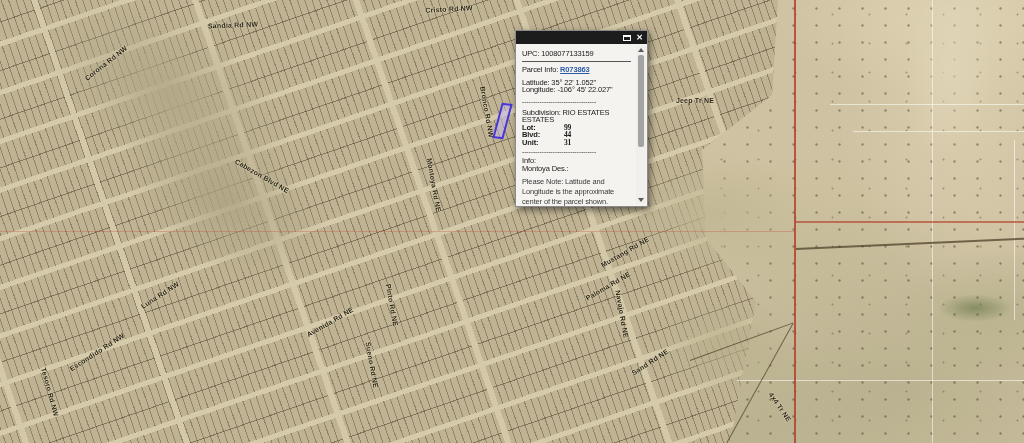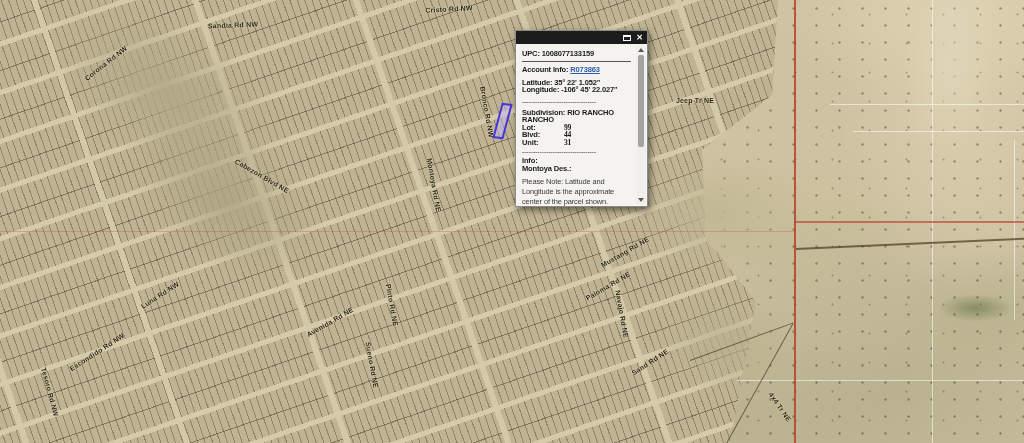--- a/index.html
+++ b/index.html
@@ -80,21 +80,21 @@
     height:13px;background:#1c1c1c;display:flex;align-items:center;
     justify-content:flex-end;gap:5px;padding:0 4px;
   }
   .tb-max{width:8px;height:6px;border:1px solid #fff;border-top:2px solid #fff;display:inline-block;}
   .tb-close{color:#fff;font-size:8px;font-weight:bold;line-height:8px;}
   .pbody{
     position:absolute;left:0;top:13px;right:12px;bottom:0;overflow:hidden;
     padding:4px 2px 3px 6px;color:#1a1a1a;
     font-size:7.5px;line-height:7.4px;letter-spacing:-.15px;
   }
-  .b{font-weight:bold;}
+  .b{font-weight:normal;}
   .upc{margin-top:2px;}
   .hr{border-top:1px solid #555;margin:4px 2px 4px 0;}
   .acct{margin-bottom:5px;}
   .acct a{color:#2b5aa6;font-weight:bold;text-decoration:underline;cursor:pointer;}
   .dashes{color:#333;margin:4px 0 3px;white-space:nowrap;overflow:hidden;font-size:7px;}
   .kv{display:flex;}
   .kv .k{width:42px;font-weight:bold;}
   .kv .v{font-weight:bold;font-family:Liberation Serif, serif;}
   .note{color:#3c3c3c;margin-top:5px;line-height:10px;}
   .mt{margin-top:4px;}
@@ -166,29 +166,29 @@
 
   <div class="popup">
     <div class="titlebar">
       <span class="tb-max"></span>
       <span class="tb-close">✕</span>
     </div>
     <div class="pbody">
       <div class="upc b">UPC: 1008077133159</div>
       <div class="hr"></div>
       <div class="acct">
-        <span class="b">Account Info:</span>
+        <span class="b">Parcel Info:</span>
         <a>R073863</a>
       </div>
       <div class="b">Latitude: 35° 22' 1.052"</div>
       <div class="b">Longitude: -106° 45' 22.027"</div>
       <div class="dashes">----------------------------------</div>
       <div class="b mt">
         <span>Subdivision:</span>
-        <span>RIO RANCHO RANCHO</span>
+        <span>RIO ESTATES ESTATES</span>
       </div>
       <div class="kv">
         <span class="k">Lot:</span>
         <span class="v">99</span>
       </div>
       <div class="kv">
         <span class="k">Blvd:</span>
         <span class="v">44</span>
       </div>
       <div class="kv">

